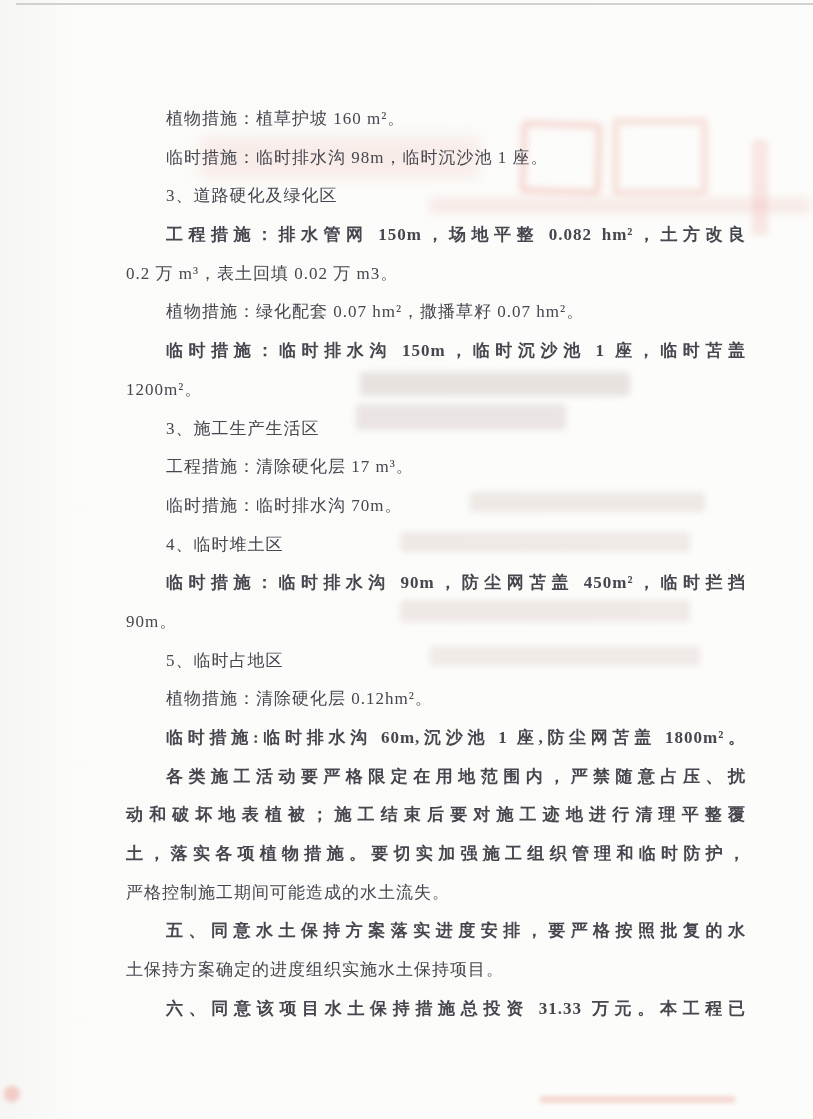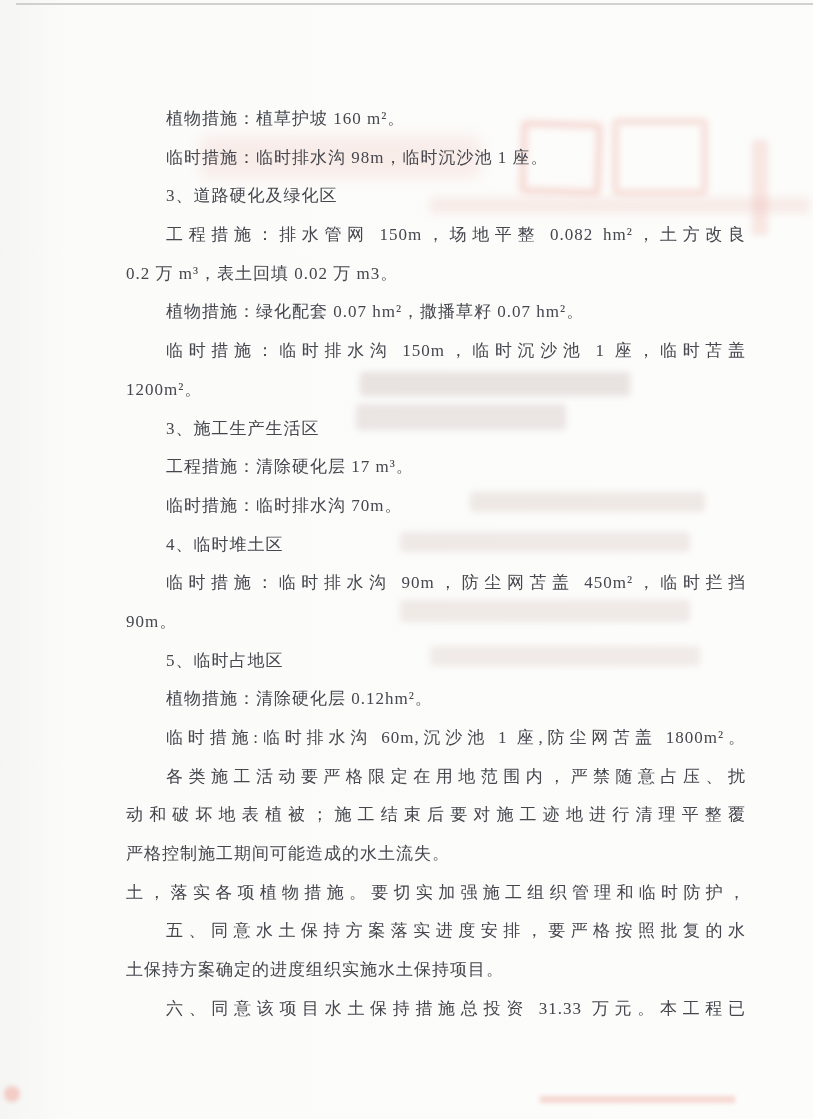--- a/index.html
+++ b/index.html
@@ -39,20 +39,21 @@
   .line {
     height: 38.7px;
     line-height: 38.7px;
     white-space: normal;
     text-align: left;
   }
   .line.indent { text-indent: 40px; }
   .line.fill {
     text-align: justify;
     text-align-last: justify;
+    font-weight: bold;
   }
   
   .bleed {
     position: absolute;
     pointer-events: none;
   }
   .b1 { left: 520px; top: 121px; width: 68px; height: 60px;
         border: 7px solid rgba(238,170,160,0.40); border-radius: 6px;
         filter: blur(3px); transform: rotate(2deg); }
   .b2 { left: 612px; top: 118px; width: 82px; height: 64px;
@@ -115,20 +116,20 @@
       <div class="line indent">工程措施：清除硬化层 17 m³。</div>
       <div class="line indent">临时措施：临时排水沟 70m。</div>
       <div class="line indent">4、临时堆土区</div>
       <div class="line indent fill">临时措施：临时排水沟 90m，防尘网苫盖 450m²，临时拦挡</div>
       <div class="line">90m。</div>
       <div class="line indent">5、临时占地区</div>
       <div class="line indent">植物措施：清除硬化层 0.12hm²。</div>
       <div class="line indent fill">临时措施:临时排水沟 60m,沉沙池 1 座,防尘网苫盖 1800m²。</div>
       <div class="line indent fill">各类施工活动要严格限定在用地范围内，严禁随意占压、扰</div>
       <div class="line fill">动和破坏地表植被；施工结束后要对施工迹地进行清理平整覆</div>
+      <div class="line fill">土，落实各项植物措施。要切实加强施工组织管理和临时防护，</div>
       <div class="line">严格控制施工期间可能造成的水土流失。</div>
-      <div class="line fill">土，落实各项植物措施。要切实加强施工组织管理和临时防护，</div>
       <div class="line indent fill">五、同意水土保持方案落实进度安排，要严格按照批复的水</div>
       <div class="line">土保持方案确定的进度组织实施水土保持项目。</div>
       <div class="line indent fill">六、同意该项目水土保持措施总投资 31.33 万元。本工程已</div>
     </div>
 
 </div>
 
 </body></html>

